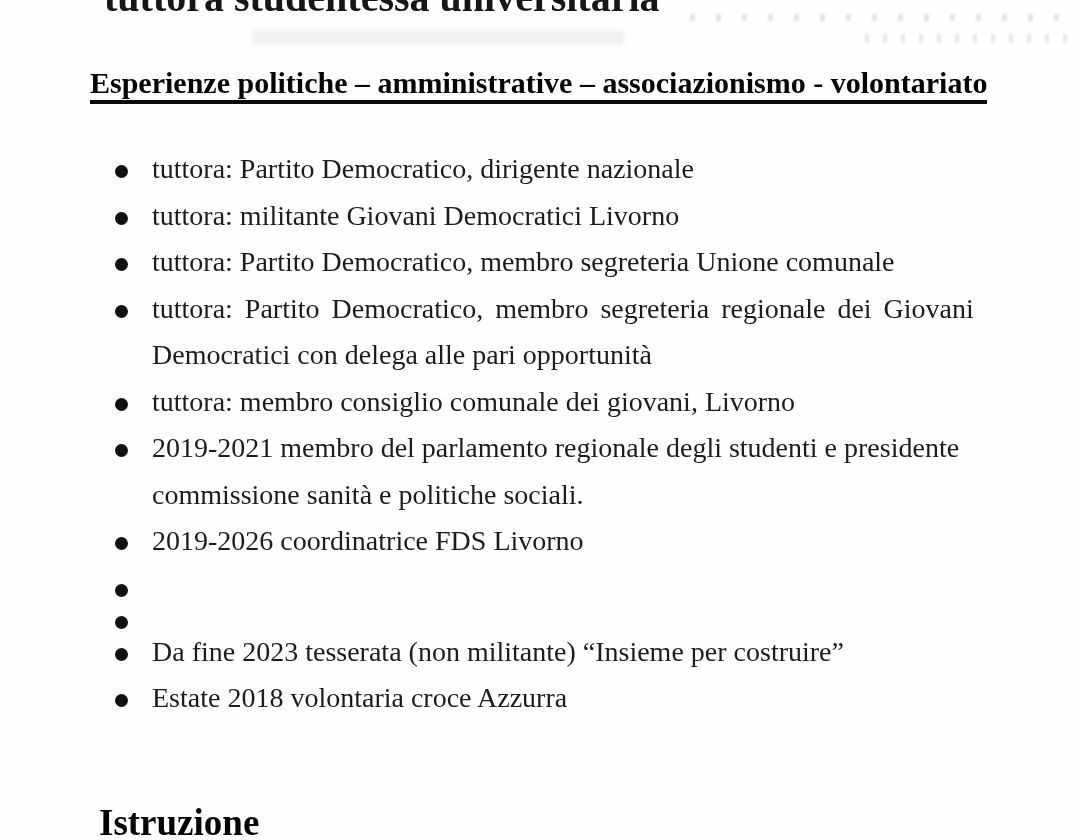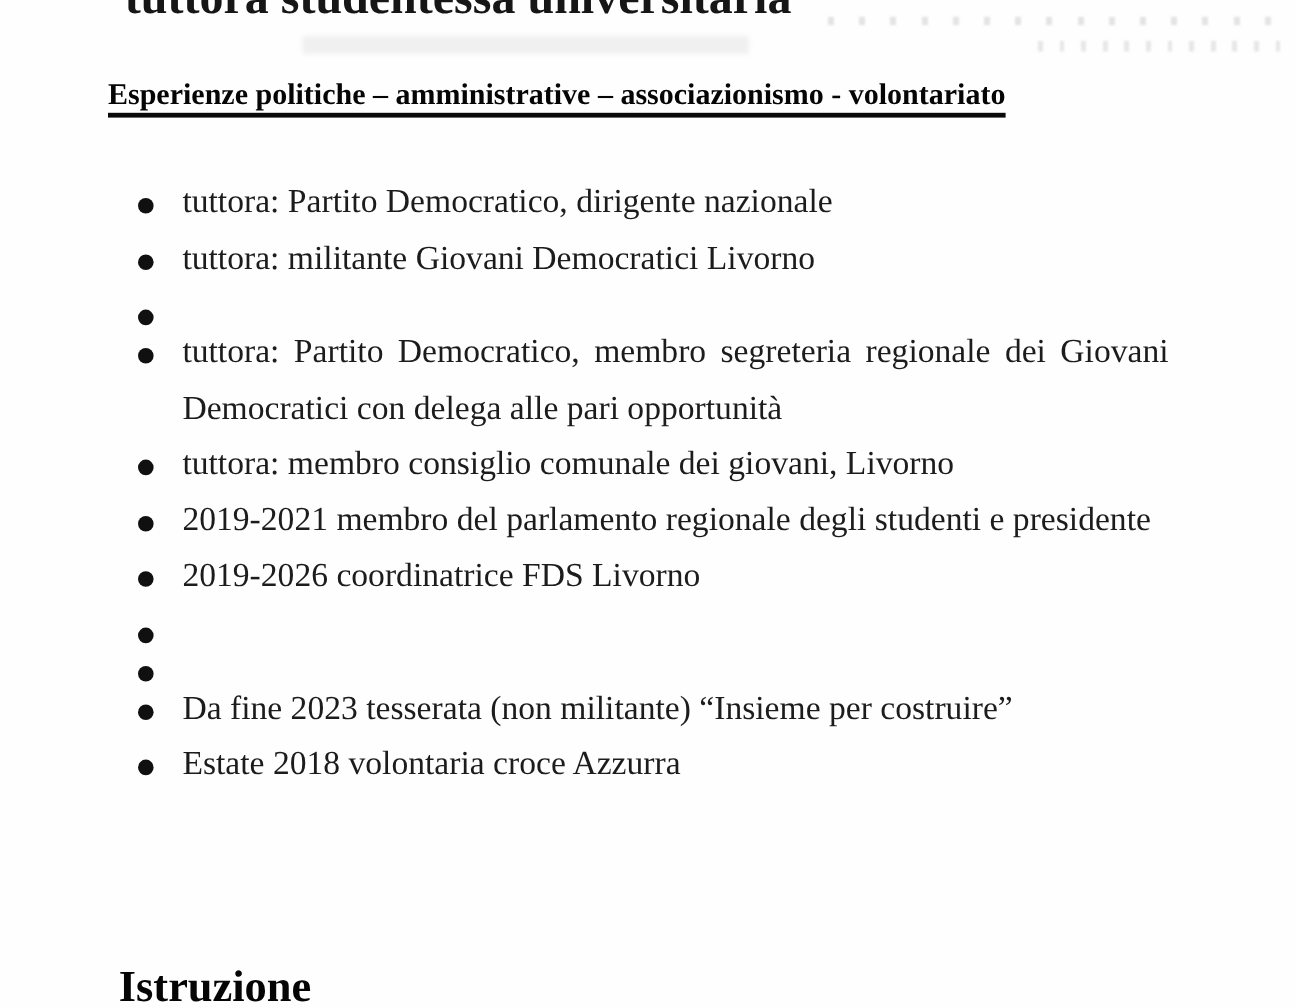--- a/index.html
+++ b/index.html
@@ -43,21 +43,21 @@
         filter: blur(1px); }
   .a3 { left: 865px; top: 34px; width: 215px; height: 9px;
         background: repeating-linear-gradient(90deg, rgba(0,0,0,0.09) 0 4px, transparent 4px 18px);
         filter: blur(1px); }
 
   .heading {
     position: absolute;
     left: 90px;
     top: 67px;
     margin: 0;
-    font-size: 25px;
+    font-size: 30px;
     font-weight: 700;
     line-height: 1.05;
     white-space: nowrap;
     color: #050505;
     border-bottom: 4px solid #0a0a0a;
     padding-bottom: 1px;
     display: inline-block;
   }
 
   .list {
@@ -135,20 +135,23 @@
         </span>
       <div class="txt">
         <div class="ln">tuttora: militante Giovani Democratici Livorno</div>
       </div>
     </li>
 
     <li class="item">
       <span class="marker">
           <span class="dot"></span>
         </span>
+      <div class="txt">
+        <div class="ln">tuttora: Partito Democratico, membro segreteria Unione comunale</div>
+      </div>
     </li>
 
     <li class="item">
       <span class="marker">
           <span class="dot"></span>
         </span>
       <div class="txt">
         <div class="ln justify">tuttora: Partito Democratico, membro segreteria regionale dei Giovani</div>
         <div class="ln">Democratici con delega alle pari opportunità</div>
       </div>
@@ -162,20 +165,21 @@
         <div class="ln">tuttora: membro consiglio comunale dei giovani, Livorno</div>
       </div>
     </li>
 
     <li class="item">
       <span class="marker">
           <span class="dot"></span>
         </span>
       <div class="txt">
         <div class="ln">2019-2021 membro del parlamento regionale degli studenti e presidente</div>
+        <div class="ln">commissione sanità e politiche sociali.</div>
       </div>
     </li>
 
     <li class="item">
       <span class="marker">
           <span class="dot"></span>
         </span>
       <div class="txt">
         <div class="ln">2019-2026 coordinatrice FDS Livorno</div>
       </div>

